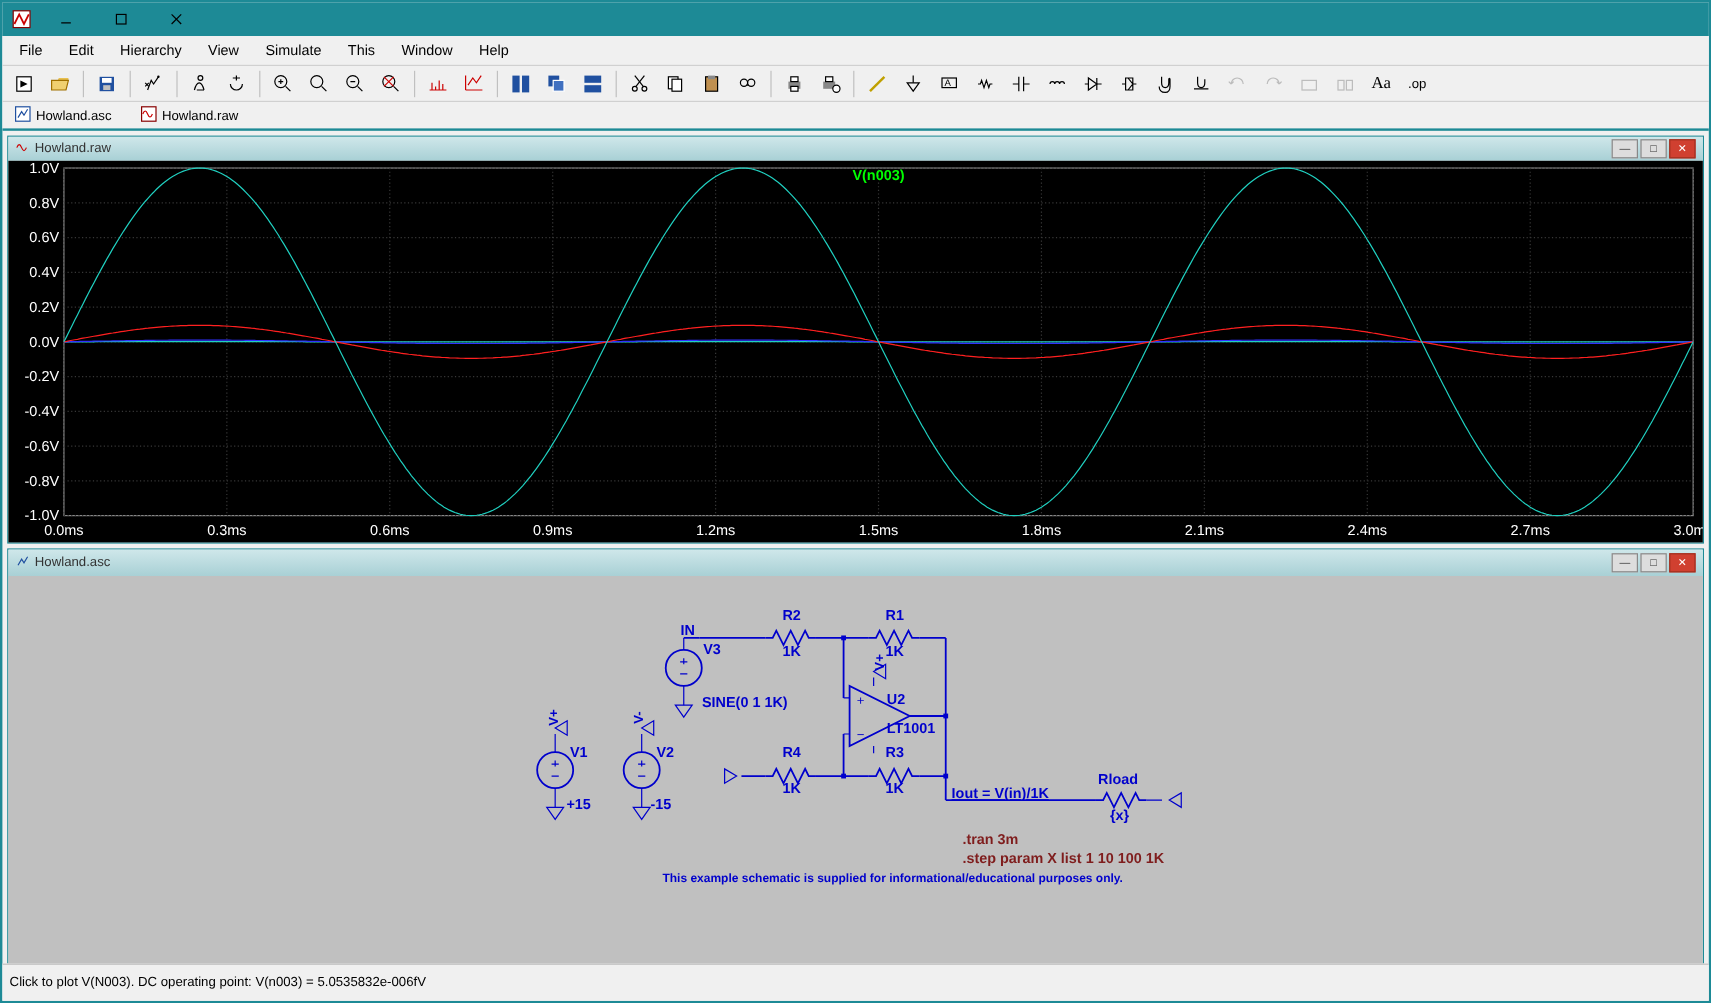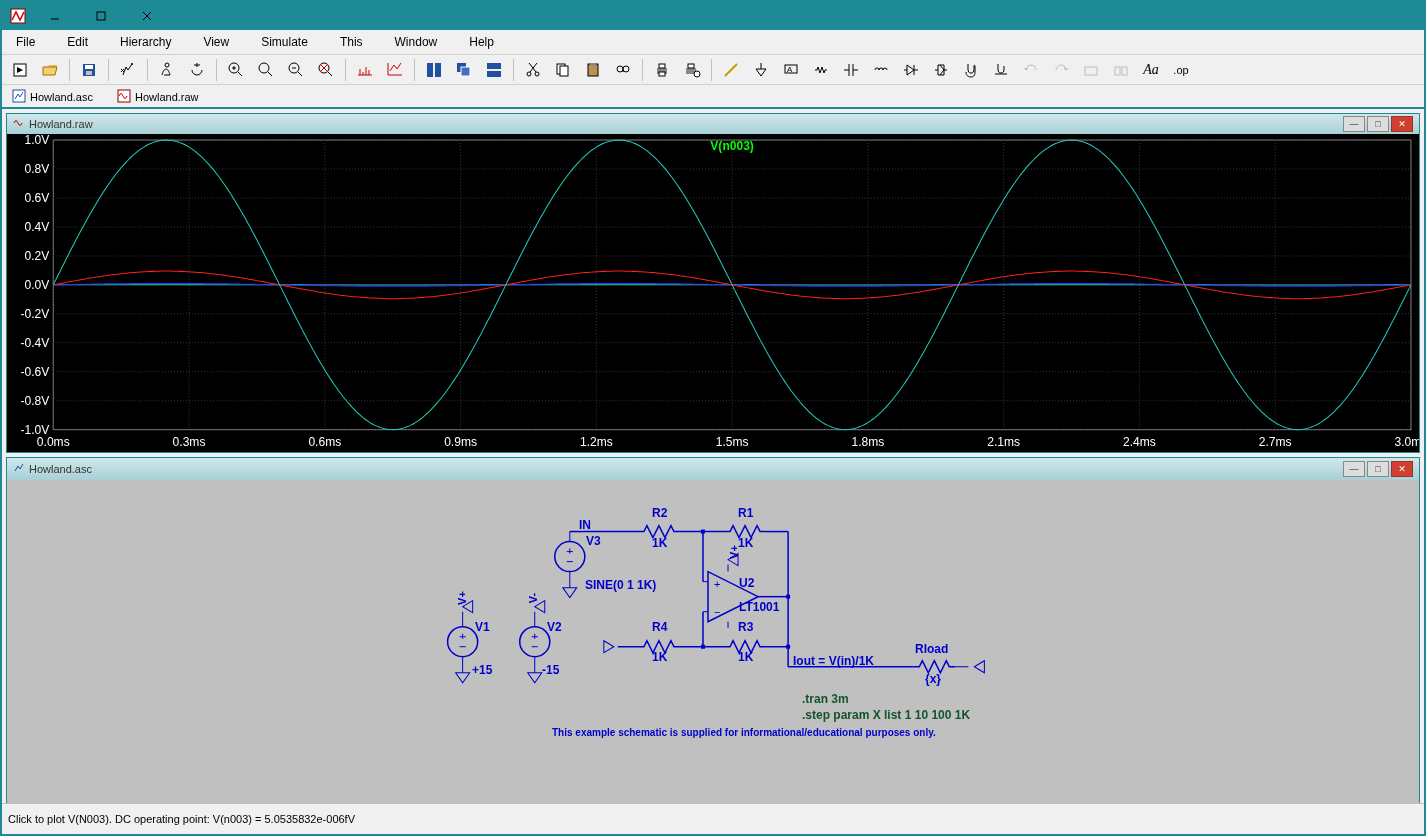--- a/index.html
+++ b/index.html
@@ -3,41 +3,41 @@
 <meta charset="utf-8">
 <style>
   * { box-sizing: border-box; margin: 0; padding: 0; }
   html, body { width: 1426px; height: 836px; font-family: "Segoe UI", Tahoma, sans-serif; font-size: 12px; overflow: hidden; background: #f0f0f0; }
   .window { width: 1426px; height: 836px; border: 2px solid #1d8a96; display: flex; flex-direction: column; background: #f0f0f0; }
   .titlebar { height: 28px; background: #1d8a96; color: #000; display: flex; align-items: center; padding: 0 8px; }
   .titlebar .ticon { width: 16px; height: 16px; margin-right: 6px; display:inline-block; }
   .titlebar .title { flex: 1; font-size: 12px; }
   .titlebar .winbtns { display: flex; gap: 0; }
   .winbtn { width: 46px; height: 28px; display:flex; align-items:center; justify-content:center; color:#000; }
-  .menubar { height: 22px; background: #f0f0f0; display: flex; align-items: center; padding: 12px 6px; gap: 16px; border-bottom: 1px solid #d0d0d0; }
+  .menubar { height: 22px; background: #f0f0f0; display: flex; align-items: center; padding: 12px 6px; gap: 6px; border-bottom: 1px solid #d0d0d0; }
   .menuitem { padding: 2px 8px; }
   .toolbar { height: 30px; background: #f0f0f0; display: flex; align-items: center; padding: 0 4px; gap: 2px; border-bottom: 1px solid #d0d0d0; }
   .tbtn { width: 28px; height: 26px; display:flex; align-items:center; justify-content:center; border: 1px solid transparent; }
   .tsep { width: 1px; height: 22px; background: #c0c0c0; margin: 0 3px; }
   .tabbar { height: 24px; background: #f0f0f0; display:flex; align-items:flex-end; padding: 0 4px; gap: 12px; border-bottom: 2px solid #1d8a96; }
   .tab { display:flex; align-items:center; gap:4px; padding: 2px 6px; font-size: 11px; }
   .content { flex: 1; padding: 4px; display:flex; flex-direction:column; gap:4px; overflow:hidden; }
   .mdi { border: 1px solid #1d8a96; display:flex; flex-direction:column; }
   .mdi-title { height: 22px; background: linear-gradient(#cfe7ea,#a8d0d5); display:flex; align-items:center; padding: 0 6px; font-size:11px; color:#333; }
   .mdi-title .spacer { flex:1; }
   .mdi-btn { width:22px; height:16px; border:1px solid #888; background:#ddd; margin-left:2px; display:flex; align-items:center; justify-content:center; font-size:9px; }
   .mdi-btn.close { background:#d04030; color:#fff; border-color:#a03020; }
   .plot-body { flex:1; background:#000; position:relative; }
   .schem-body { flex:1; background:#c0c0c0; position:relative; overflow:hidden; }
   .statusbar { height: 31px; background: #f0f0f0; border-top:1px solid #c0c0c0; display:flex; align-items:center; padding:0 6px; font-size:11px; }
   
   .plot-svg { width:100%; height:100%; display:block; }
   
   .slabel { position:absolute; font-family: Arial, sans-serif; font-weight:bold; font-size:12px; color:#0000cc; white-space:nowrap; }
-  .slabel.black { color:#14532d; }
+  .slabel.black { color:#7f1d1d; }
   .disclaimer { color:#0000cc; font-size:10px; font-weight:bold; }
 </style>
 </head>
 <body>
 
 <div class="window">
 
   <div class="titlebar">
     <span class="ticon">
       <svg viewBox="0 0 16 16">
@@ -296,21 +296,21 @@
           <rect x="3" y="6" width="12" height="8" fill="none" stroke="#888" opacity="0.5"></rect>
         </svg>
       </div>
     <div class="tbtn">
         <svg width="18" height="18">
           <rect x="3" y="6" width="5" height="8" fill="none" stroke="#888" opacity="0.5"></rect>
           <rect x="10" y="6" width="5" height="8" fill="none" stroke="#888" opacity="0.5"></rect>
         </svg>
       </div>
     <div class="tbtn">
-        <span style="font-style:italic;font-family:serif;font-size:14px">Aa</span>
+        <span style="font-family:serif;font-size:14px">Aa</span>
       </div>
     <div class="tbtn">
         <span style="font-size:11px">.op</span>
       </div>
   </div>
 
   <div class="tabbar">
     <div class="tab">
       <span><svg width="14" height="14">
             <rect x="1" y="1" width="12" height="12" fill="#fff" stroke="#2050a0"></rect>
@@ -464,21 +464,21 @@
             <line x1="527" y1="130" x2="527" y2="145" stroke="#0000cc"></line>
             <circle cx="527" cy="160" r="15" stroke="#0000cc" fill="none" stroke-width="1.5"></circle>
             <line x1="527" y1="152" x2="527" y2="157" stroke="#0000cc"></line>
             <line x1="524" y1="155" x2="530" y2="155" stroke="#0000cc"></line>
             <line x1="524" y1="165" x2="530" y2="165" stroke="#0000cc"></line>
             <line x1="527" y1="175" x2="527" y2="185" stroke="#0000cc"></line>
             <line x1="527" y1="185" x2="527" y2="191" stroke="#0000cc"></line>
             <polygon points="520,191 534,191 527,201" fill="none" stroke="#0000cc"></polygon>
           </svg>
         
-        <span class="slabel" style="left:572px;top:38px">IN</span>
+        <span class="slabel" style="left:560px;top:38px">IN</span>
         <span class="slabel" style="left:579px;top:54px">V3</span>
         <span class="slabel" style="left:578px;top:98px">SINE(0 1 1K)</span>
         <span class="slabel" style="left:645px;top:26px">R2</span>
         <span class="slabel" style="left:645px;top:56px">1K</span>
         <span class="slabel" style="left:731px;top:26px">R1</span>
         <span class="slabel" style="left:731px;top:56px">1K</span>
         <span class="slabel" style="left:732px;top:96px">U2</span>
         <span class="slabel" style="left:732px;top:120px">LT1001</span>
         <span class="slabel" style="left:645px;top:140px">R4</span>
         <span class="slabel" style="left:645px;top:170px">1K</span>

